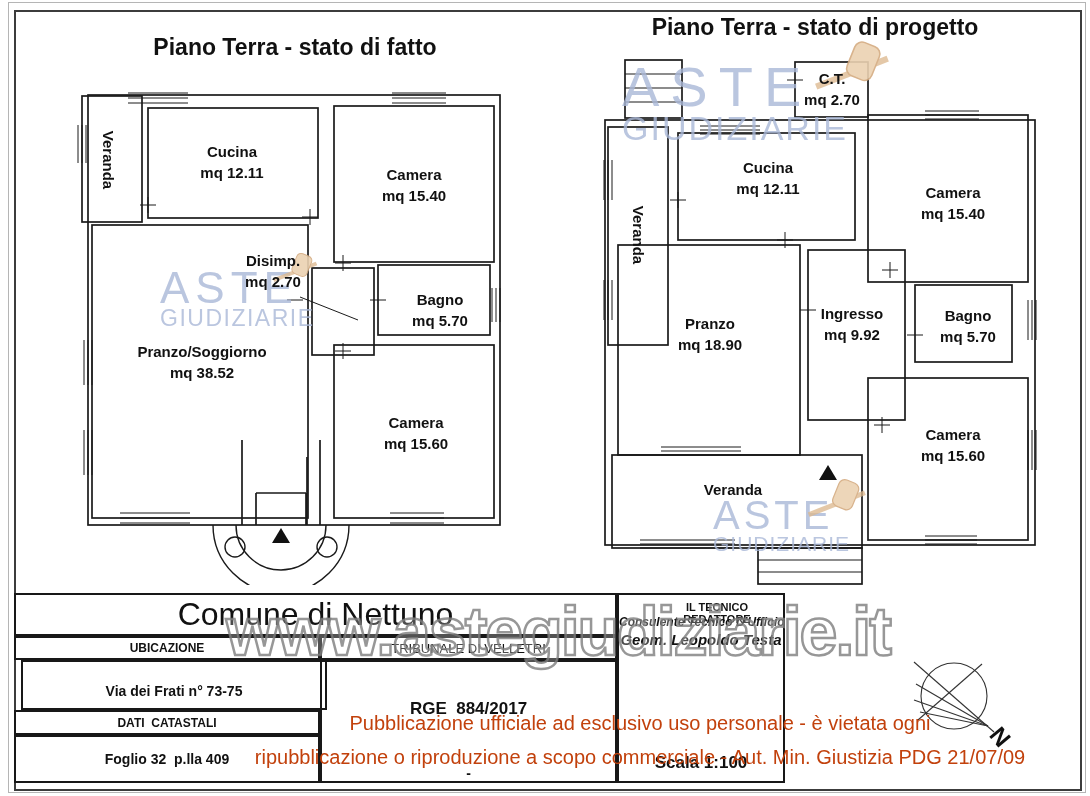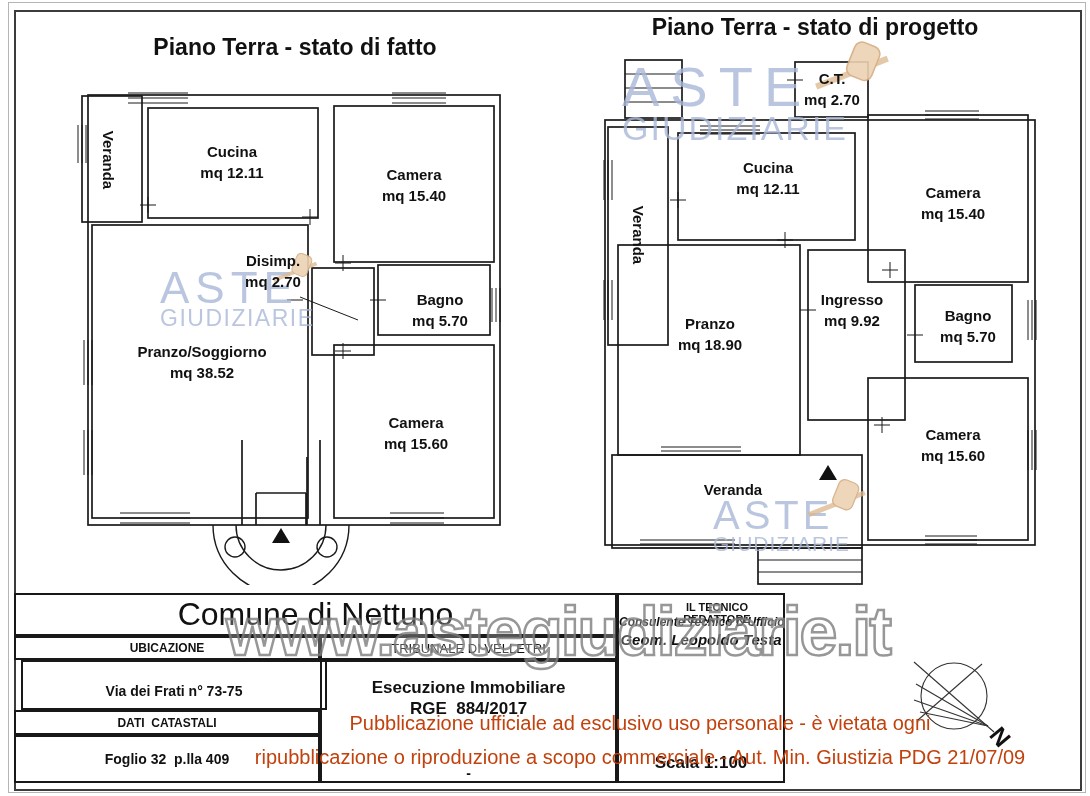--- a/index.html
+++ b/index.html
@@ -164,21 +164,21 @@
       <div>mq 12.11</div>
     </div>
     <div class="room-label" style="left:358px;top:153px;">
       <div>Camera</div>
       <div>mq 15.40</div>
     </div>
     <div class="room-label" style="left:115px;top:284px;">
       <div>Pranzo</div>
       <div>mq 18.90</div>
     </div>
-    <div class="room-label" style="left:257px;top:260px;">
+    <div class="room-label" style="left:257px;top:274px;">
       <div>Ingresso</div>
       <div>mq 9.92</div>
     </div>
     <div class="room-label" style="left:373px;top:276px;">
       <div>Bagno</div>
       <div>mq 5.70</div>
     </div>
     <div class="room-label" style="left:358px;top:395px;">
       <div>Camera</div>
       <div>mq 15.60</div>
@@ -228,21 +228,20 @@
     <div class="titleblock-cell" style="left:14px;top:660px;width:306px;height:50px;align-items:center;padding-top:12px;margin-left:7px;">
       <span style="font-size:14px;font-weight:bold;">Via dei Frati n° 73-75</span>
     </div>
     <div class="titleblock-cell" style="left:14px;top:710px;width:306px;height:25px;">
       <span class="pre" style="font-size:12px;font-weight:bold;">DATI  CATASTALI</span>
     </div>
     <div class="titleblock-cell" style="left:14px;top:735px;width:306px;height:48px;">
       <span class="pre" style="font-size:14px;font-weight:bold;">Foglio 32  p.lla 409</span>
     </div>
     <div class="titleblock-cell" style="left:320px;top:660px;width:297px;height:123px;display:block;position:absolute;">
-      <div style="position:absolute;left:0;right:0;top:16px;text-align:center;font-size:17px;font-weight:bold;">Esecuzione Immobiliare</div>
       <div class="pre" style="position:absolute;left:0;right:0;top:37px;text-align:center;font-size:17px;font-weight:bold;">RGE  884/2017</div>
       <div style="position:absolute;left:0;right:0;top:103px;text-align:center;font-size:14px;font-weight:bold;">-</div>
     </div>
     <div class="titleblock-cell" style="left:617px;top:593px;width:168px;height:190px;display:block;position:absolute;">
       <div style="position:absolute;left:16px;right:0;top:6px;text-align:center;font-size:11px;font-weight:bold;padding-left:16px;">IL TECNICO REDATTORE</div>
       <div style="position:absolute;left:0;right:0;top:20px;text-align:center;font-size:12px;font-weight:bold;font-style:italic;white-space:nowrap;">Consulente Tecnico D'Ufficio</div>
       <div style="position:absolute;left:0;right:0;top:36px;text-align:center;font-size:15px;font-weight:bold;font-style:italic;white-space:nowrap;">Geom. Leopoldo Testa</div>
       <div style="position:absolute;left:0;right:0;bottom:8px;text-align:center;font-size:17px;font-weight:bold;">Scala 1:100</div>
     </div>
   </div>

